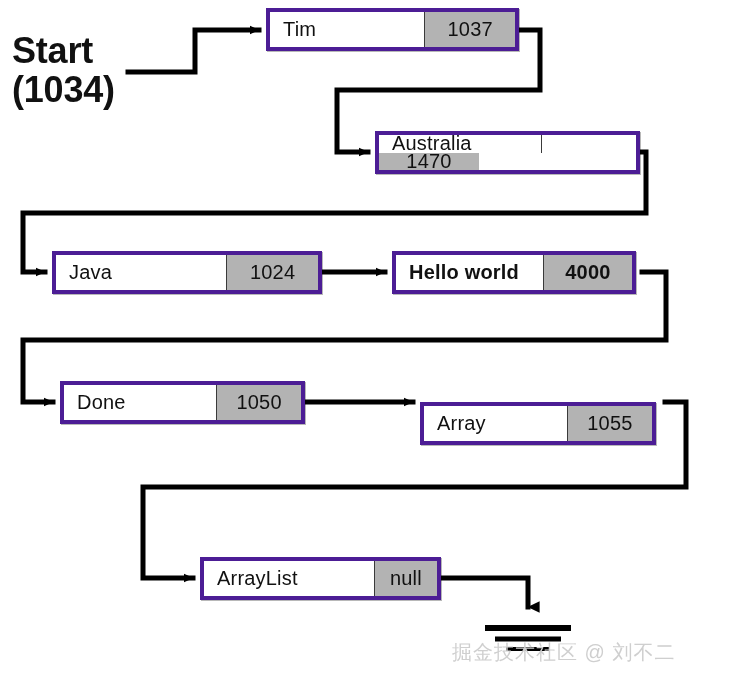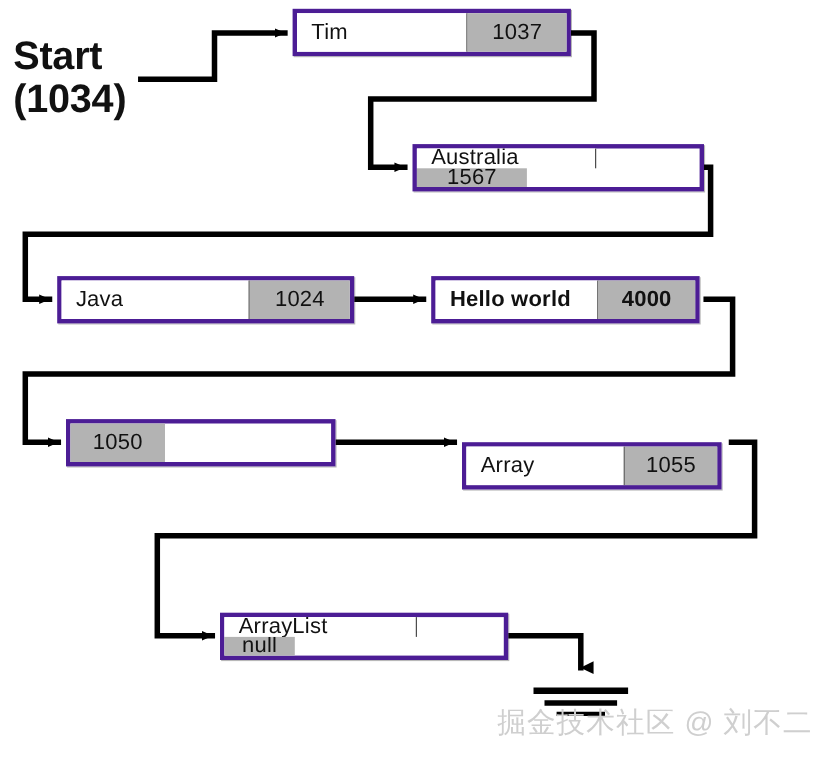--- a/index.html
+++ b/index.html
@@ -44,21 +44,21 @@
     font-weight:bold;
     color:#111111;
     line-height:1.08;
     letter-spacing:-0.2px;
   }
   #start-label div{white-space:nowrap;}
 
   #watermark{
     position:absolute;
     left:452px;top:639px;
-    font-size:26px;
+    font-size:20px;
     color:#cfcfcf;
     white-space:nowrap;
     letter-spacing:1px;
   }
 </style>
 </head>
 <body>
 
 <svg id="canvas" viewBox="0 0 739 691" xmlns="http://www.w3.org/2000/svg">
   <defs>
@@ -101,40 +101,41 @@
   <div>(1034)</div>
 </div>
 
 <div class="node" style="left:266px;top:8px;width:253px;height:43px;">
   <div class="cell data" style="width:159px;">Tim</div>
   <div class="cell ptr" style="width:92px;">1037</div>
 </div>
 
 <div class="node" style="left:375px;top:131px;width:265px;height:43px;flex-direction:column;">
   <div class="cell data" style="width:163px;">Australia</div>
-  <div class="cell ptr" style="width:100px;">1567</div>
+  <div class="cell ptr" style="width:100px;">1470</div>
 </div>
 
 <div class="node" style="left:52px;top:251px;width:270px;height:43px;">
   <div class="cell data" style="width:175px;">Java</div>
   <div class="cell ptr" style="width:93px;">1024</div>
 </div>
 
 <div class="node" style="left:392px;top:251px;width:244px;height:43px;font-weight:bold;">
   <div class="cell data" style="width:155px;">Hello world</div>
   <div class="cell ptr" style="width:93px;">4000</div>
 </div>
 
 <div class="node" style="left:60px;top:381px;width:245px;height:43px;">
+  <div class="cell data" style="width:157px;">Done</div>
   <div class="cell ptr" style="width:86px;">1050</div>
 </div>
 
 <div class="node" style="left:420px;top:381px;width:236px;height:43px;margin-top:21px;">
   <div class="cell data" style="width:153px;">Array</div>
   <div class="cell ptr" style="width:90px;">1055</div>
 </div>
 
-<div class="node" style="left:200px;top:557px;width:262px;height:43px;flex-direction:column;">
+<div class="node" style="left:200px;top:557px;width:241px;height:43px;">
   <div class="cell data" style="width:175px;">ArrayList</div>
   <div class="cell ptr" style="width:64px;">null</div>
 </div>
 
 <div id="watermark">掘金技术社区 @ 刘不二</div>
 
 </body></html>

